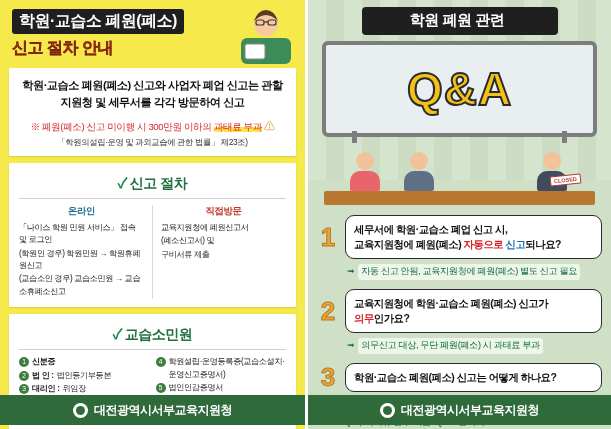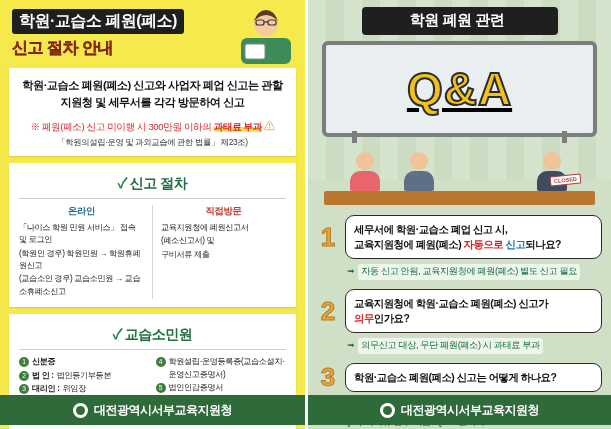--- a/index.html
+++ b/index.html
@@ -75,21 +75,21 @@
     margin-top: 7px;
     font-size: 9.6px;
     color: #d8232a;
     letter-spacing: -0.4px;
     line-height: 1.4;
     text-align: center;
   }
   .warn-hl {
     background: linear-gradient(transparent 55%, #ffe44d 55%);
     color: #d8232a;
-    font-weight: bold;
+    font-weight: normal;
   }
   .warn-icon {
     display: inline-block;
     margin-left: 2px;
     color: #e8a33d;
     font-size: 11px;
   }
   .notice-law {
     margin-top: 3px;
     font-size: 8.4px;
@@ -220,21 +220,20 @@
   .qa-board {
     position: relative;
     margin: 6px 14px 0 14px;
     height: 96px;
     background: #e9eef0;
     border: 4px solid #7d7d7d;
     border-radius: 6px;
     display: flex;
     align-items: center;
     justify-content: center;
-    text-decoration: underline;
   }
   .qa-board .qa-text {
     font-size: 46px;
     font-weight: bold;
     color: #f2c21b;
     -webkit-text-stroke: 2px #2b2b2b;
     letter-spacing: 1px;
     line-height: 1;
   }
   .board-legs {

